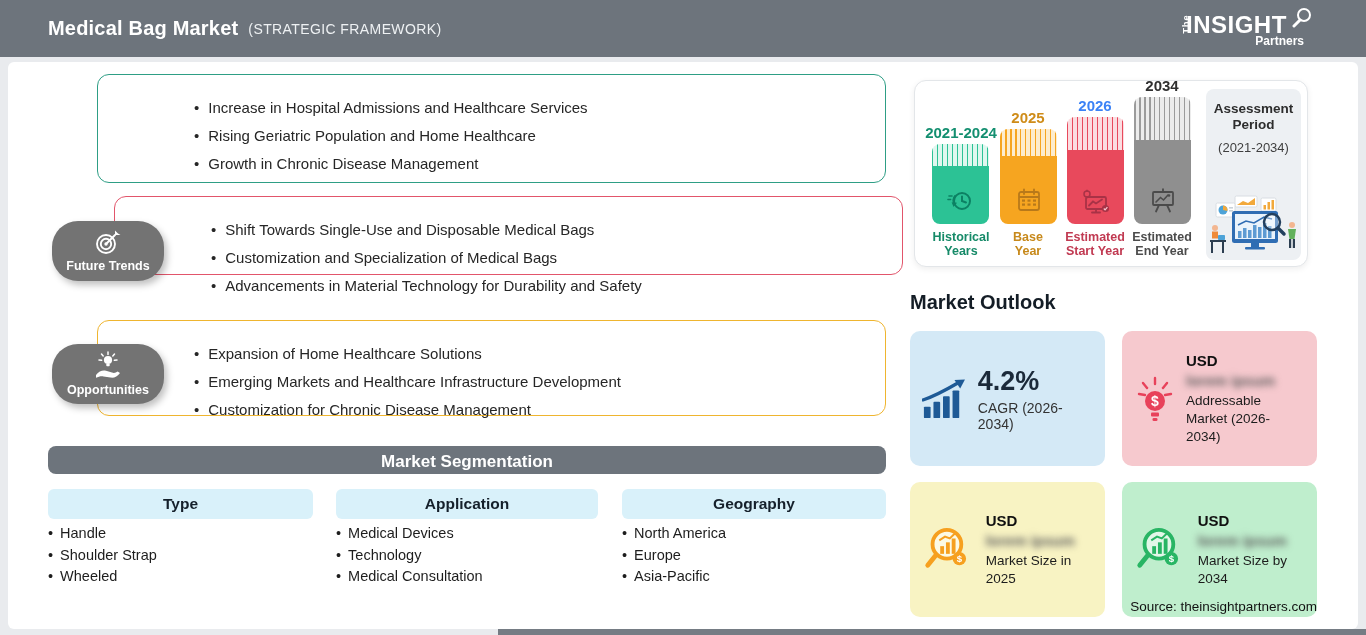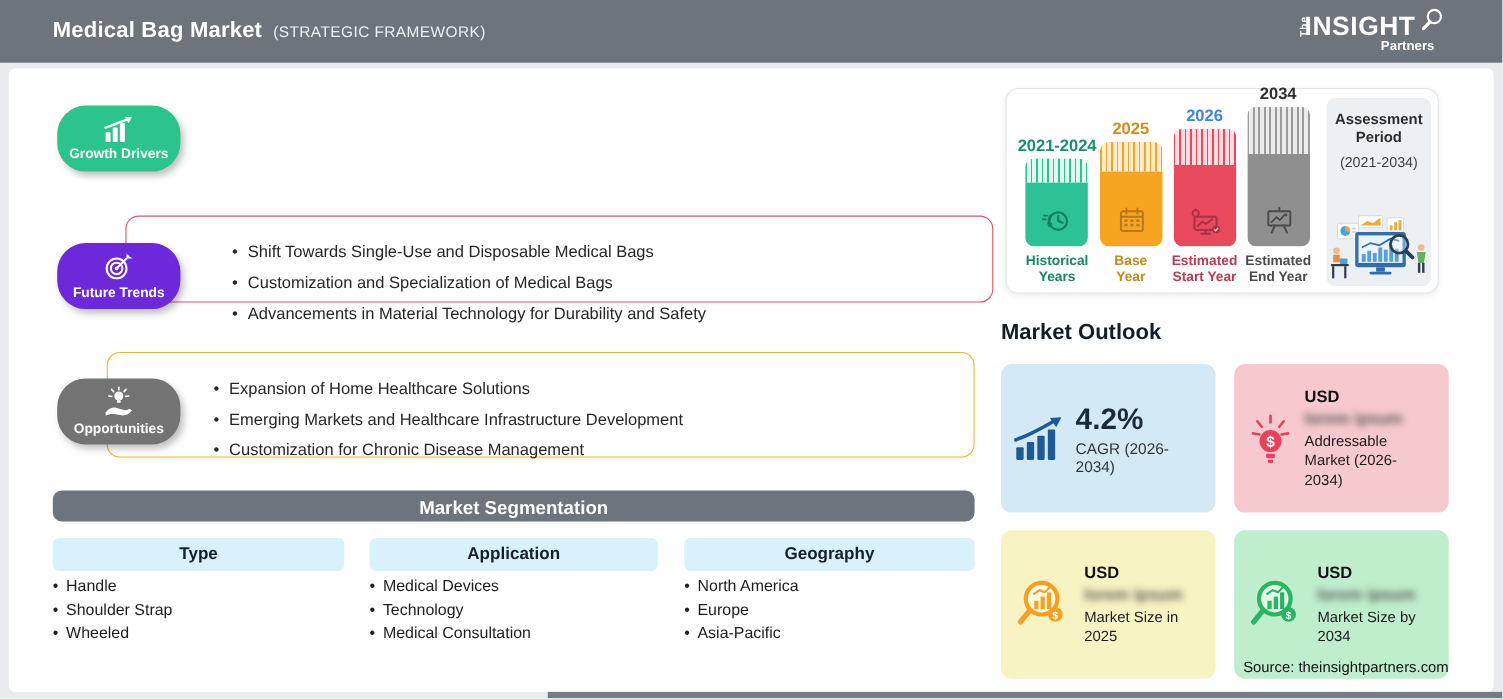--- a/index.html
+++ b/index.html
@@ -28,21 +28,21 @@
   .fbox li::before { content:"•"; margin-right:9px; color:#262626; }
   .box-drivers { left:97px; top:74px; width:789px; height:109px; border:1.5px solid #2e9e85; }
   .box-trends  { left:114px; top:196px; width:789px; height:79px; border:1.5px solid #e2556b; }
   .box-opps    { left:97px; top:320px; width:789px; height:96px; border:1.5px solid #efb52f; }
 
   .badge { position:absolute; width:112px; height:60px; border-radius:26px; color:#fff;
            display:flex; flex-direction:column; align-items:center; justify-content:center; gap:2px;
            box-shadow:3px 4px 7px rgba(0,0,0,.25); }
   .badge-label { font-size:12.5px; font-weight:bold; }
   .badge-drivers { left:52px; top:96px; background:#2bc48d; }
-  .badge-trends  { left:52px; top:221px; background:#6d28d9; }
+  .badge-trends  { left:52px; top:221px; background:#737373; }
   .badge-opps    { left:52px; top:344px; background:#737373; }
 
   
   .segbar { position:absolute; left:48px; top:446px; width:838px; height:28px; background:#6d747c;
             border-radius:8px; color:#fff; font-size:17px; font-weight:bold; text-align:center; line-height:32px; }
   .colhead { position:absolute; top:489px; height:30px; background:#d9f1fa; border-radius:6px;
              color:#15202b; font-size:15.5px; font-weight:bold; text-align:center; line-height:30px; }
   .colhead-type { left:48px; width:265px; } .colhead-app { left:336px; width:262px; } .colhead-geo { left:622px; width:264px; }
   .collist { position:absolute; top:526px; list-style:none; }
   .collist li { font-size:14.5px; color:#1d1d1d; margin-bottom:6.5px; line-height:15px; }
@@ -103,31 +103,26 @@
       <svg class="logo-mag" width="22" height="24" viewBox="0 0 22 24">
         <circle cx="12" cy="8" r="6" fill="none" stroke="#fff" stroke-width="2"></circle>
         <line x1="8" y1="13" x2="2" y2="19" stroke="#fff" stroke-width="3" stroke-linecap="round"></line>
       </svg>
     </div>
   </div>
 
   <div class="canvas"></div>
   <div class="bottom-strip"></div>
 
-  <div class="badge badge-drivers">
-    <svg width="32" height="25" viewBox="0 0 32 25">
-      <g fill="#fff">
-        <rect x="4" y="14" width="4.5" height="9" rx="0.8"></rect>
-        <rect x="10.5" y="10" width="4.5" height="13" rx="0.8"></rect>
-        <rect x="17" y="6" width="4.5" height="17" rx="0.8"></rect>
-      </g>
-      <path d="M4 10 C11 8 17 5 24 2.5" stroke="#fff" stroke-width="2.2" fill="none" stroke-linecap="round"></path>
-      <path d="M21.5 0.5 L28 0 L25 6 Z" fill="#fff"></path>
-    </svg>
-    <span class="badge-label">Growth Drivers</span>
+  <div class="fbox box-drivers">
+    <ul>
+      <li>Increase in Hospital Admissions and Healthcare Services</li>
+      <li>Rising Geriatric Population and Home Healthcare</li>
+      <li>Growth in Chronic Disease Management</li>
+    </ul>
   </div>
 
   <div class="fbox box-trends">
     <ul>
       <li>Shift Towards Single-Use and Disposable Medical Bags</li>
       <li>Customization and Specialization of Medical Bags</li>
       <li>Advancements in Material Technology for Durability and Safety</li>
     </ul>
   </div>
   <div class="badge badge-trends">

